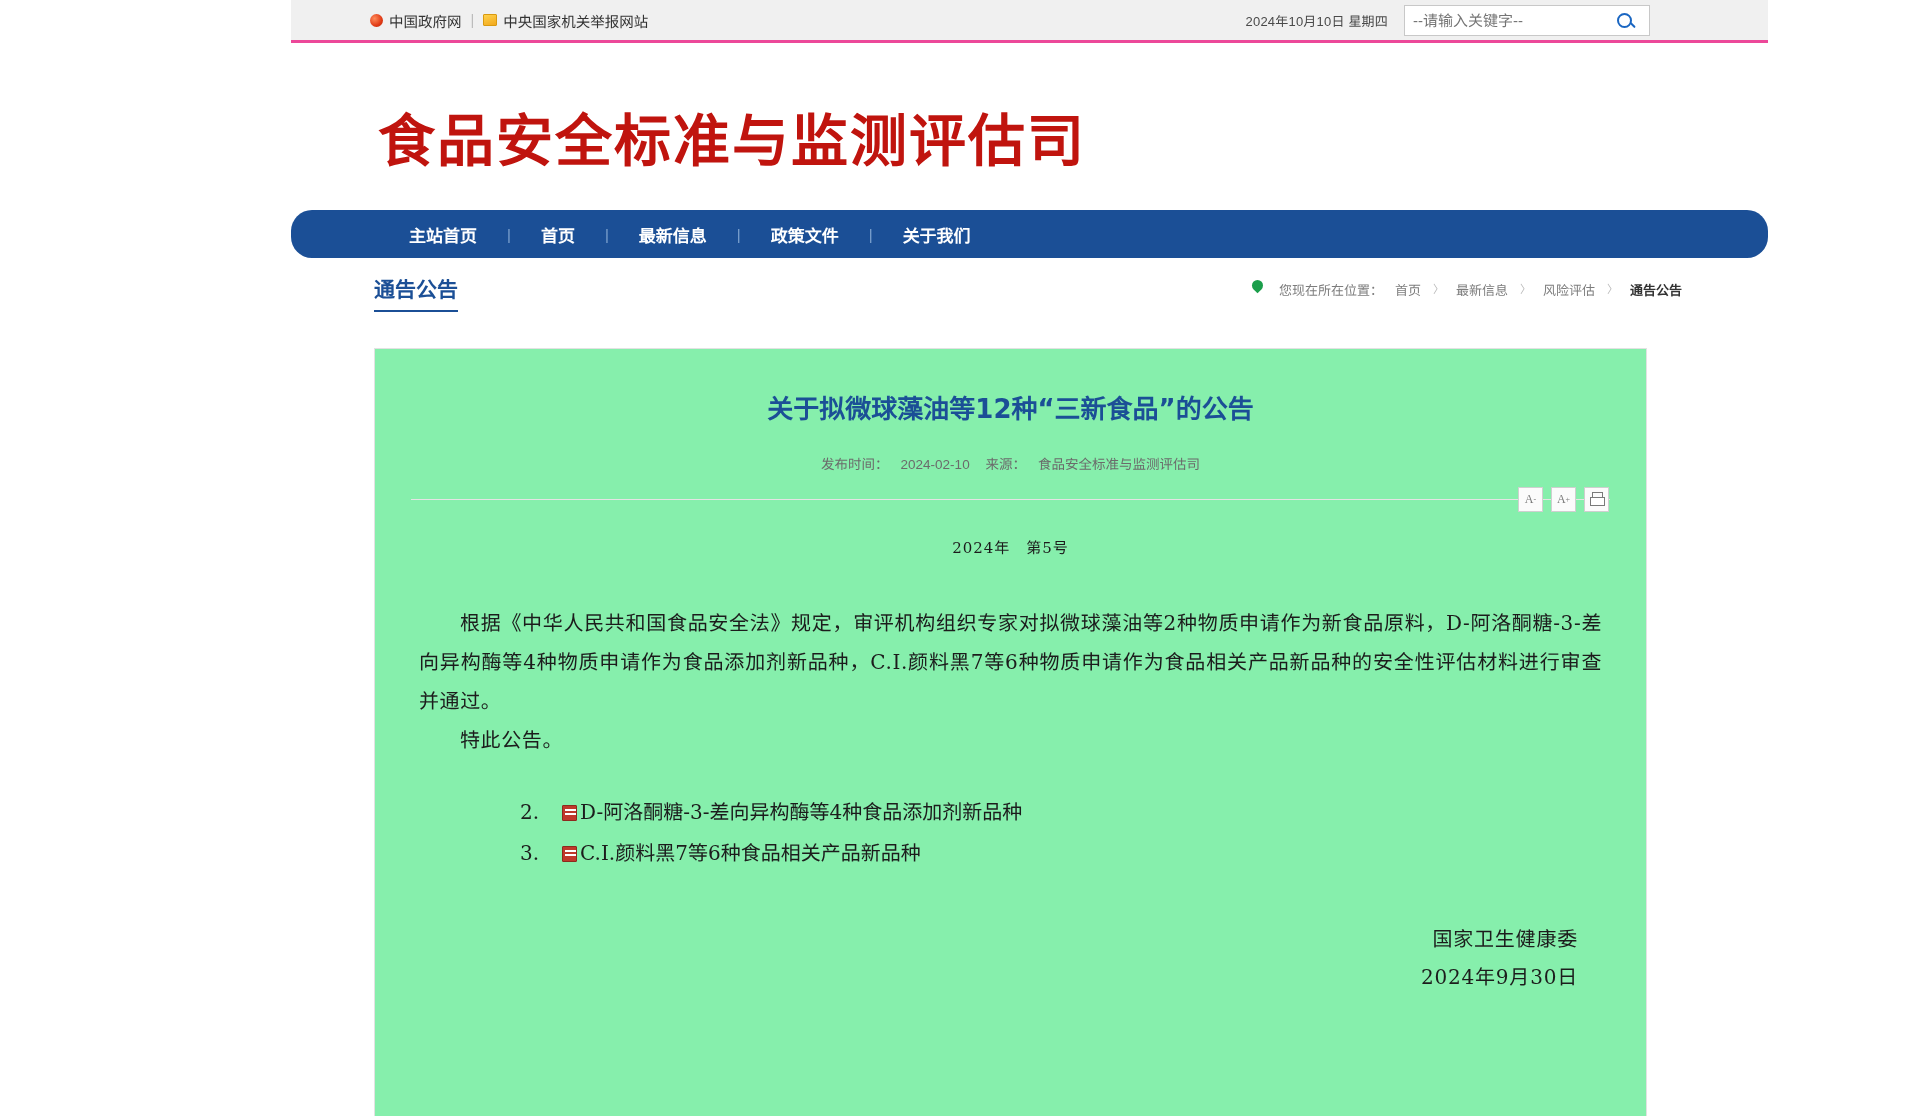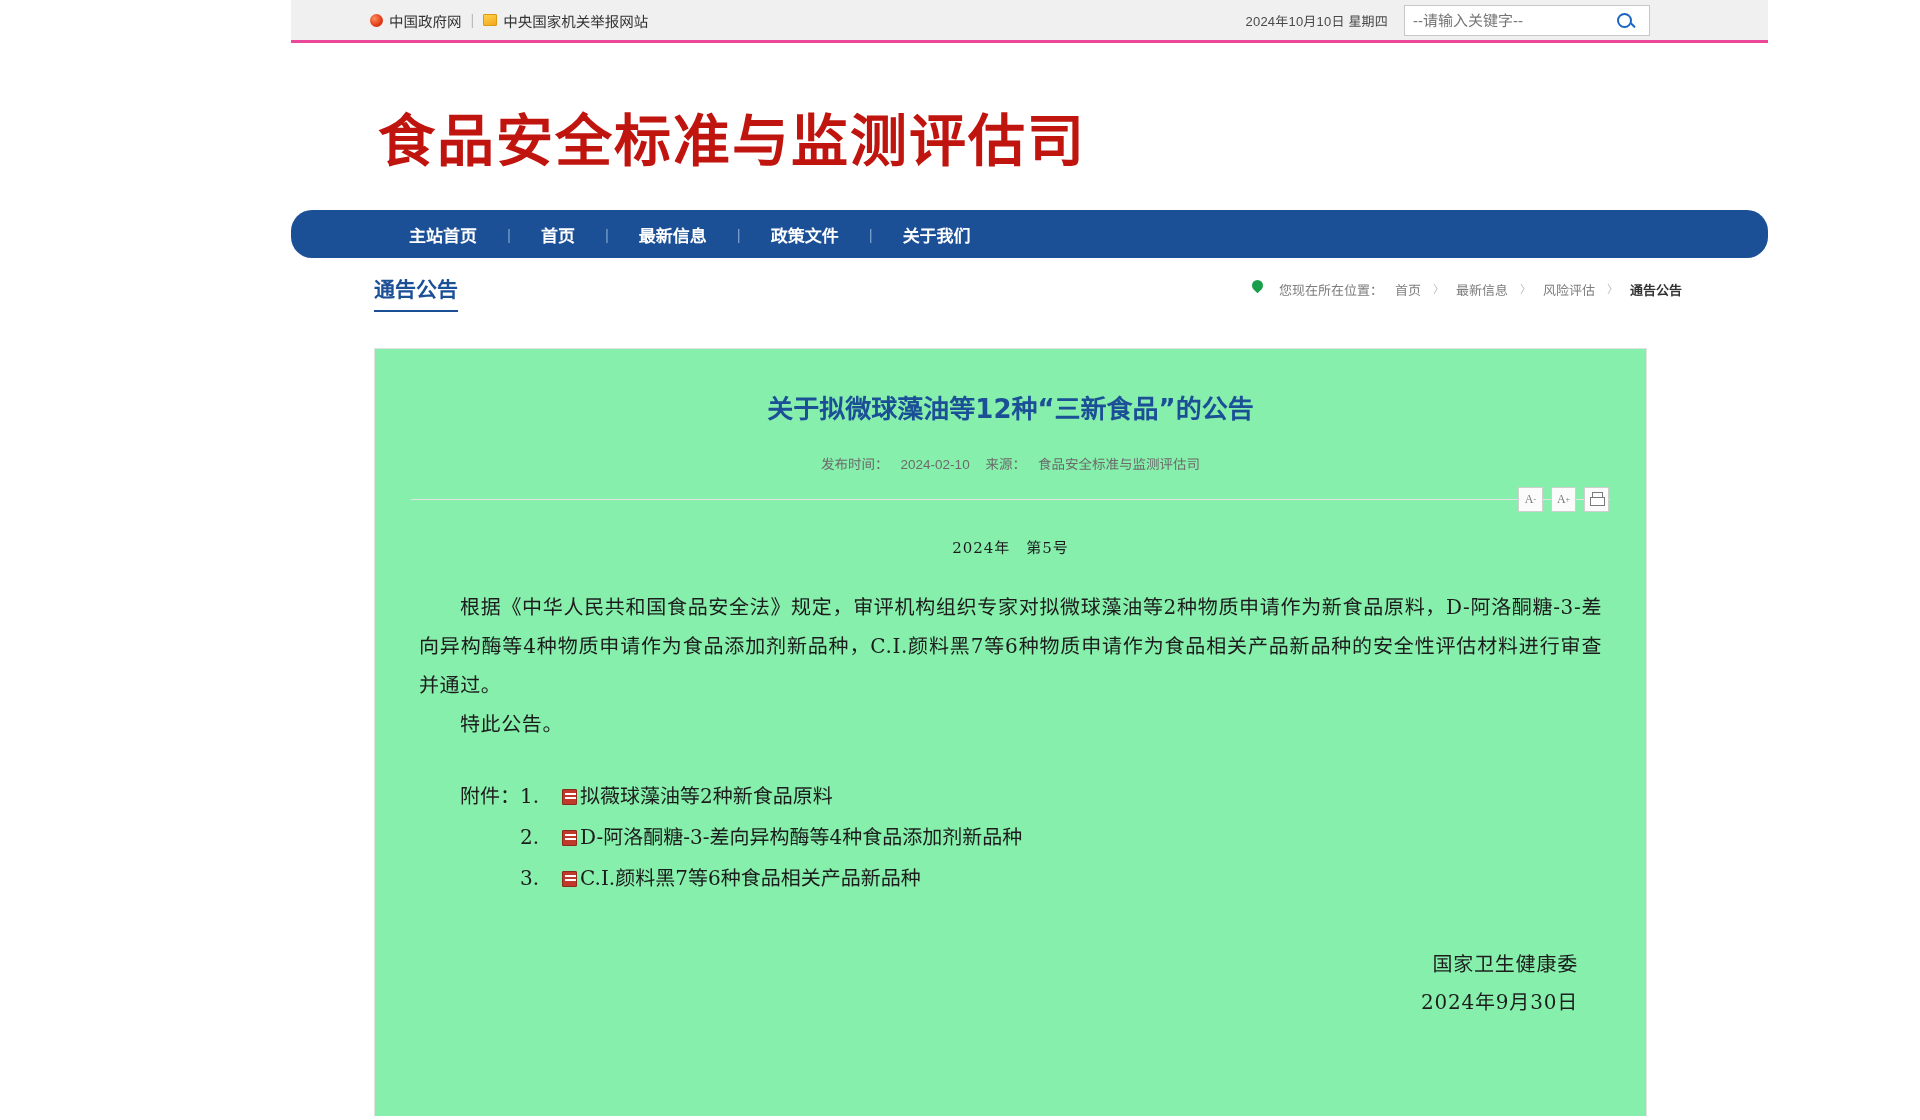--- a/index.html
+++ b/index.html
@@ -268,21 +268,21 @@
     color: #1c1c1c;
     line-height: 1.95;
   }
   .doc-no {
     text-align: center;
     margin-top: 34px;
     font-size: 15px;
     letter-spacing: 1px;
   }
   .para {
-    margin-top: 24px;
+    margin-top: 40px;
     text-indent: 2.05em;
     text-align: justify;
     letter-spacing: .6px;
   }
   .para.tight { margin-top: 0; }
   .attach-block {
     margin-top: 32px;
     padding-left: 2.05em;
   }
   .attach-row {
@@ -425,26 +425,20 @@
     <div class="divider"></div>
 
     <div class="body">
       <div class="doc-no">2024年　第5号</div>
 
       <div class="para">根据《中华人民共和国食品安全法》规定，审评机构组织专家对拟微球藻油等2种物质申请作为新食品原料，D-阿洛酮糖-3-差向异构酶等4种物质申请作为食品添加剂新品种，C.I.颜料黑7等6种物质申请作为食品相关产品新品种的安全性评估材料进行审查并通过。</div>
       <div class="para tight">特此公告。</div>
 
       <div class="attach-block">
         <div class="attach-row">
-          <span class="attach-label">附件：</span>
-          <span class="attach-num">1.</span>
-          <span class="pdf-ico"></span>
-          <a class="attach-link" href="#">拟薇球藻油等2种新食品原料</a>
-        </div>
-        <div class="attach-row">
           <span class="attach-label" style="visibility:hidden">附件：</span>
           <span class="attach-num">2.</span>
           <span class="pdf-ico"></span>
           <a class="attach-link" href="#">D-阿洛酮糖-3-差向异构酶等4种食品添加剂新品种</a>
         </div>
         <div class="attach-row">
           <span class="attach-label" style="visibility:hidden">附件：</span>
           <span class="attach-num">3.</span>
           <span class="pdf-ico"></span>
           <a class="attach-link" href="#">C.I.颜料黑7等6种食品相关产品新品种</a>

